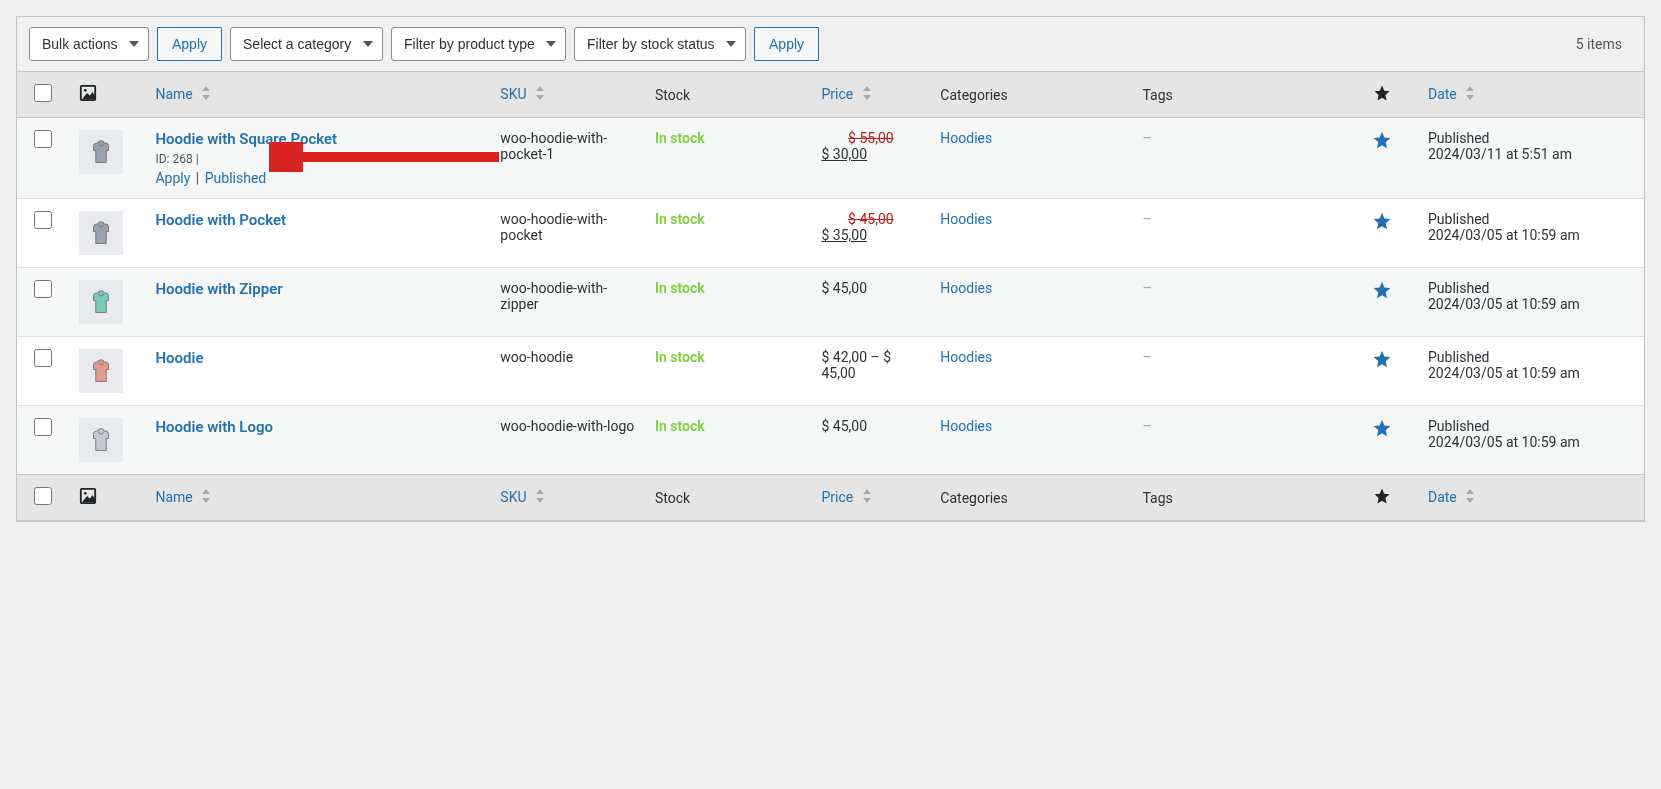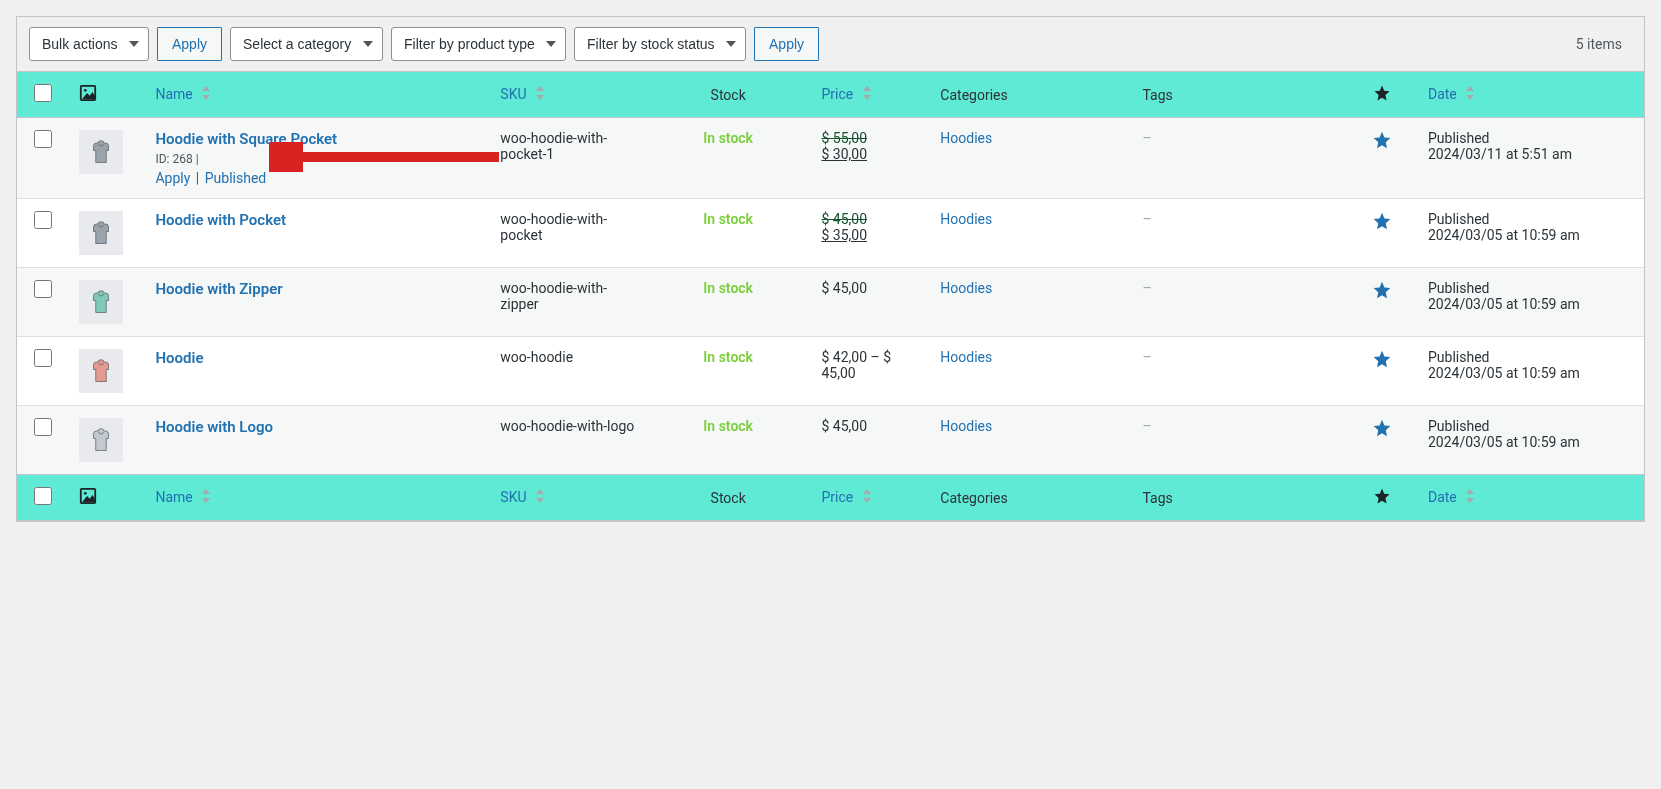--- a/index.html
+++ b/index.html
@@ -68,38 +68,38 @@
     width: 100%;
     border-collapse: collapse;
     background: #fff;
     border-top: 1px solid #c3c4c7;
     border-bottom: 1px solid #c3c4c7;
   }
   thead th, tfoot th {
     text-align: left;
     padding: 12px 10px;
     font-weight: 400;
-    background: #5eead4;
+    background: #e5e5e5;
     border-bottom: 1px solid #c3c4c7;
     vertical-align: middle;
   }
   tfoot th { border-top: 1px solid #c3c4c7; border-bottom: none; }
   tbody td {
     padding: 12px 10px;
     vertical-align: top;
     font-size: 14px;
   }
   tbody tr { border-bottom: 1px solid #e0e0e0; }
   tbody tr:nth-child(odd) { background: #f6f7f7; }
   tbody tr:nth-child(even) { background: #fff; }
   .col-check { width: 44px; text-align:center; }
   .col-thumb { width: 60px; }
   .col-name { width: 290px; }
   .col-sku { width: 130px; }
-  .col-stock { width: 140px; text-align: center; }
+  .col-stock { width: 140px; }
   .col-price { width: 100px; }
   .col-cat { width: 170px; }
   .col-tags { width: 180px; }
   .col-feat { width: 60px; text-align:center; }
   .col-date { width: 190px; }
   input[type="checkbox"] {
     width: 18px; height: 18px;
     border: 1px solid #8c8f94;
     border-radius: 3px;
     cursor: pointer;
@@ -118,21 +118,21 @@
     display: flex;
     align-items: center;
     justify-content: center;
   }
   .thumb svg { width: 30px; height: 30px; }
   .product-name { font-weight: 600; font-size: 15px; }
   .row-meta { color: #50575e; font-size: 12px; margin-top: 4px; }
   .row-actions { margin-top: 4px; font-size: 14px; }
   .row-actions .sep { color: #50575e; margin: 0 2px; }
   .instock { color: #7ad03a; font-weight: 600; }
-  .strike { text-decoration: line-through; color: #14532d; }
+  .strike { text-decoration: line-through; color: #b91c1c; text-align: center; }
   .saleprice { text-decoration: underline; }
   .dash { color: #a0a5aa; }
   .star-filled { color: #2271b1; cursor: pointer; }
   .star-outline { color: #1d2327; }
   .img-icon { width: 18px; height: 18px; }
   .arrow-annotation {
     position: absolute;
     pointer-events: none;
     z-index: 10;
   }

